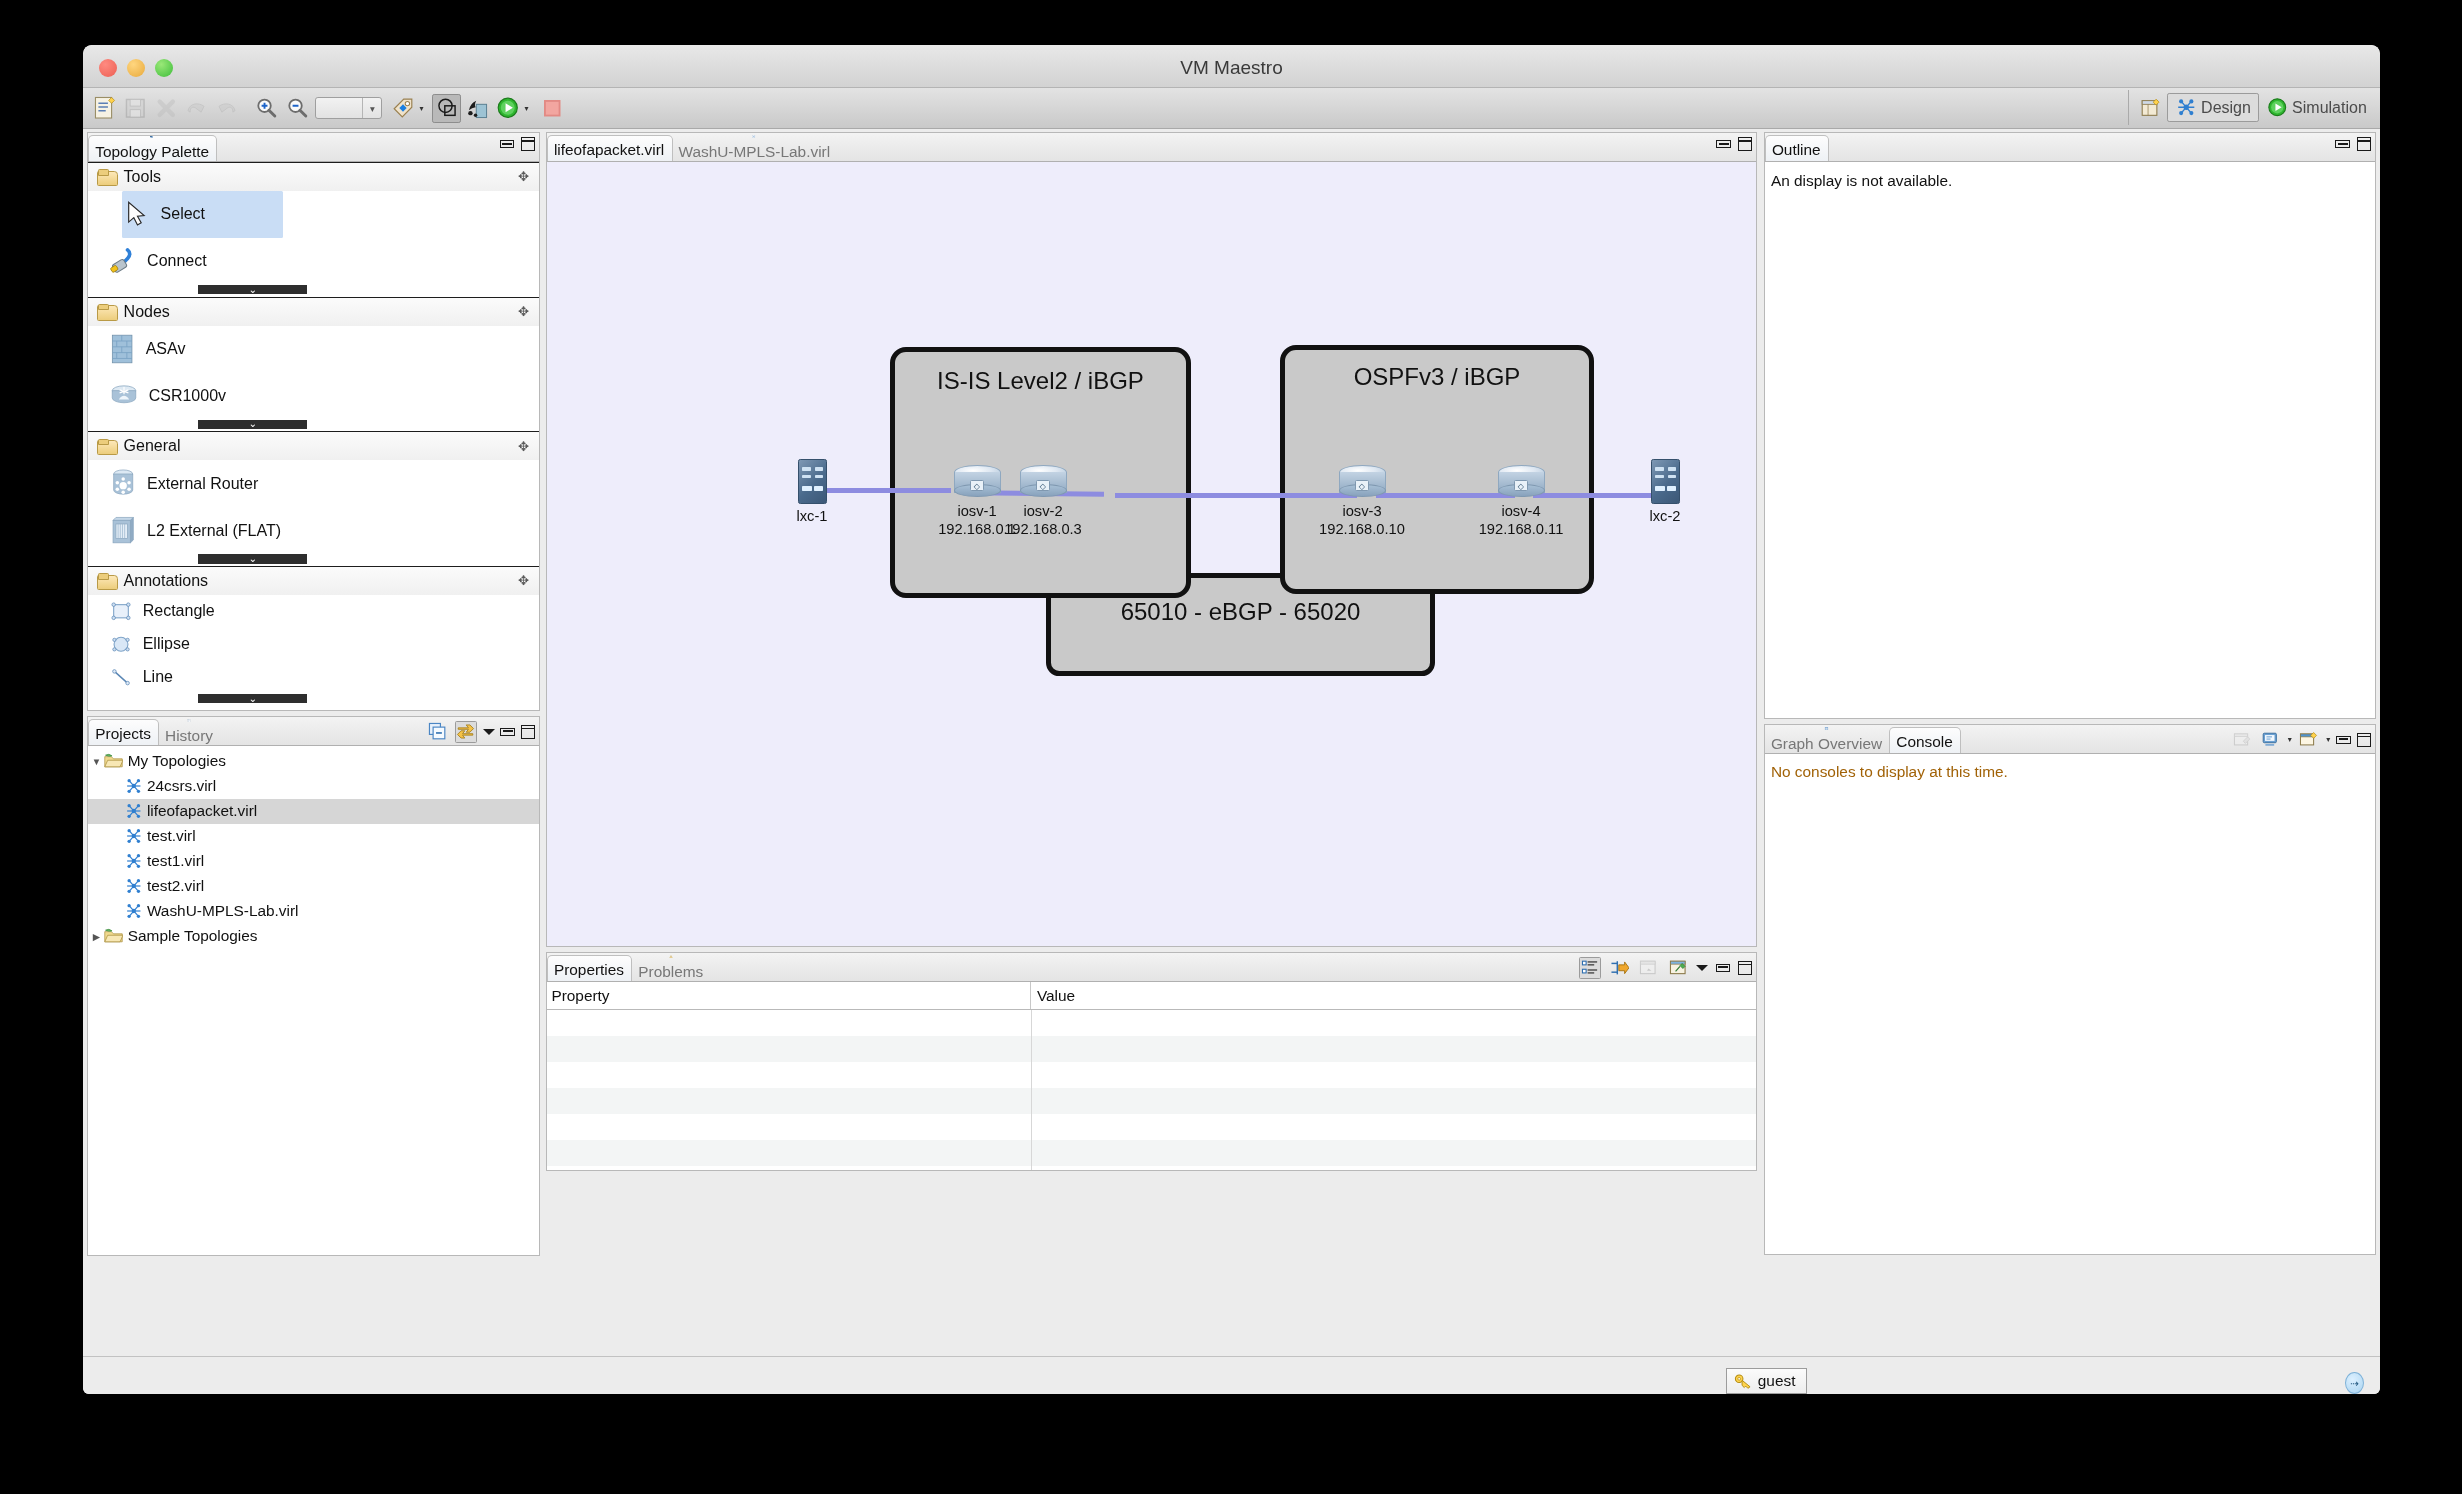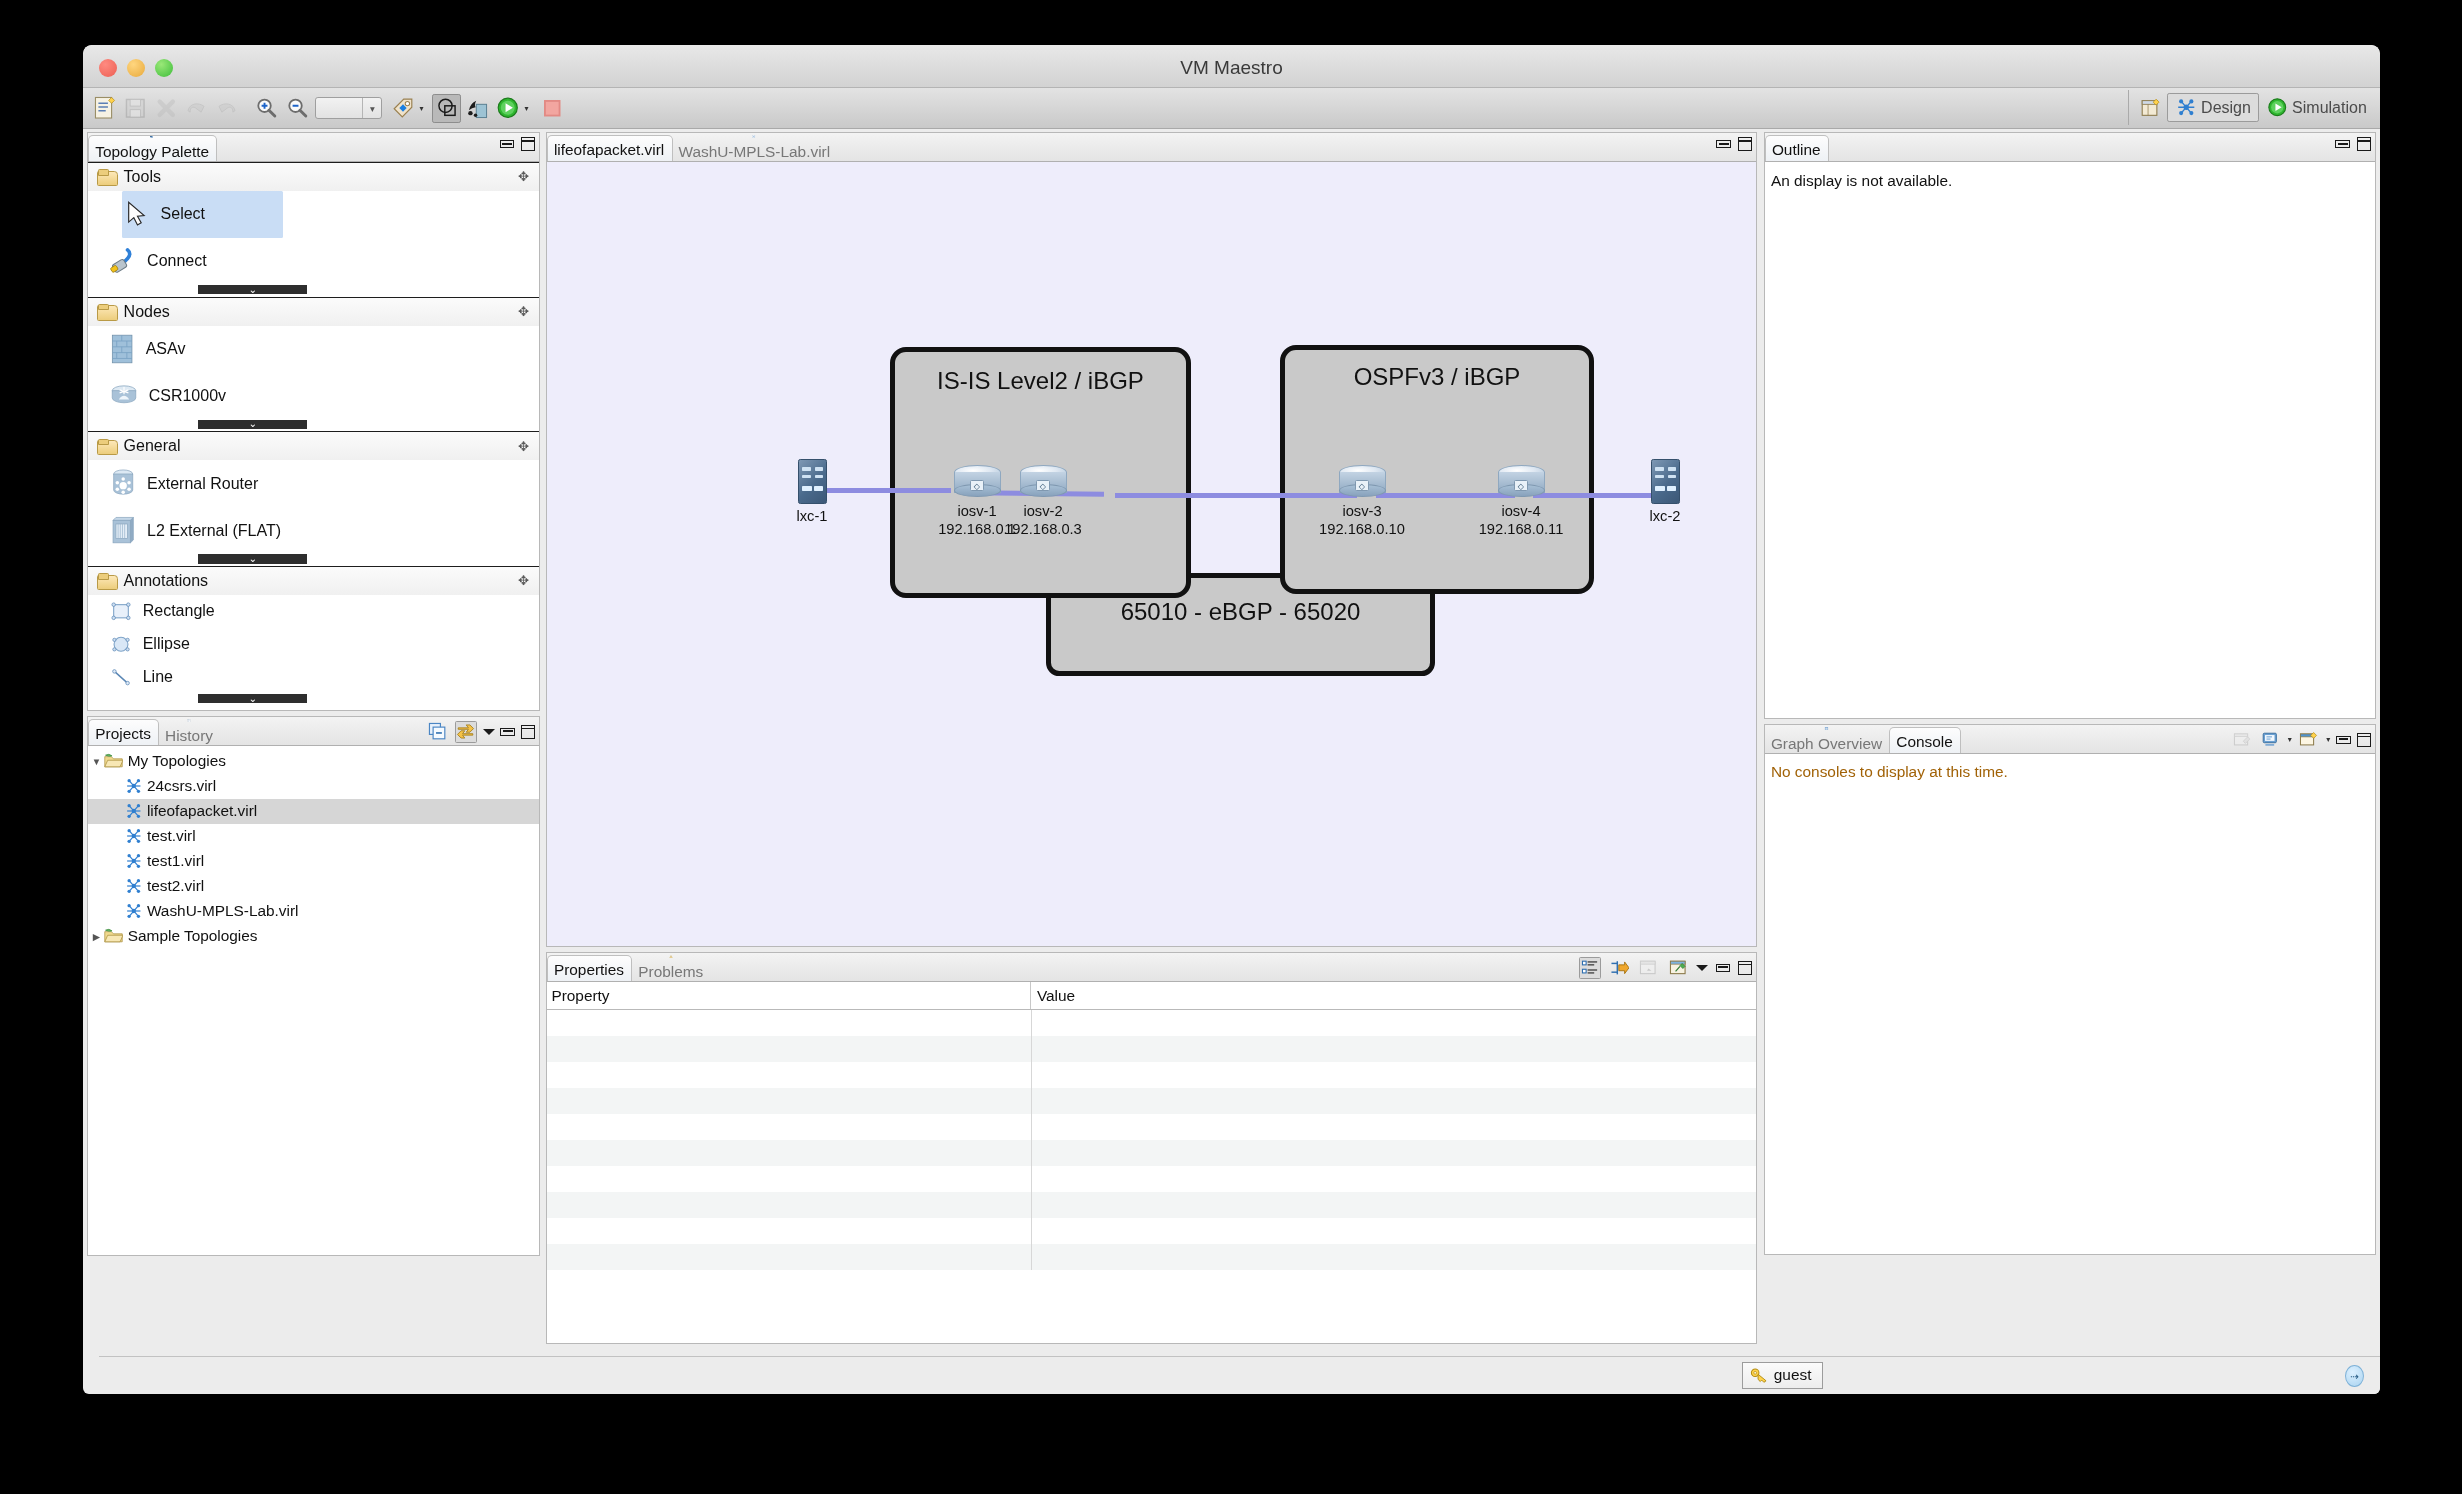--- a/index.html
+++ b/index.html
@@ -216,21 +216,21 @@
     background:#e9f1f8; border:0.7px solid #7f98b0; border-radius:1.5px;
     font-size:8px; color:#31536f; text-align:center; line-height:11px;
   }
   
   .server { width: 29px; height: 45px; margin: 0 auto; position: relative;
             background: linear-gradient(135deg,#7e98b4 0%, #4a6a8c 55%, #3c5877 100%);
             border:0.7px solid #35506c; border-radius:2.2px; }
   .server .sl { position:absolute; left:3.7px; height:3.7px; background:#cfe2f3; border-radius:0.7px; }
 
   
-  #props { left: 463px; top: 823px; width: 1211px; height: 392px; }
+  #props { left: 463px; top: 823px; width: 1211px; height: 219px; }
   .prop-toolbar { position:absolute; right: 4.4px; top: 3.7px; display:flex; align-items:center; gap:7.3px; }
   .prop-hdr {
     position:absolute; left:0; right:0; top:29px; height: 28px;
     background:#fff; border-bottom:0.7px solid #b9b9b9; display:flex; font-size:15.4px; color:#111;
   }
   .prop-hdr .c1 { width: 484px; padding: 5.1px 0 0 4.4px; border-right:0.7px solid #c8c8c8; }
   .prop-hdr .c2 { padding: 5.1px 0 0 5.9px; }
   .prop-rows { position:absolute; left:0; right:0; top:57px; bottom:0; background:#fff; overflow:hidden; }
   .prow { height: 26px; position: relative; }
   .prow.alt { background:#f3f5f5; }
@@ -242,23 +242,23 @@
   .olbody .msg { font-size: 15.4px; color:#111; }
 
   
   #console { left: 1681px; top: 595px; width: 612px; height: 531px; }
   .cbody { position:absolute; left:0; right:0; top:29px; bottom:0; background:#fff; padding:8.8px 5.9px; }
   .cbody .msg { font-size: 15.4px; color:#a16207; }
   .con-toolbar { position:absolute; right:4.4px; top:3.7px; display:flex; align-items:center; gap:5.9px; }
 
   
   #statusbar {
-    position:absolute; left:16px; right:0; bottom:0; height:38px;
+    position:absolute; left:0; right:0; bottom:0; height:38px;
     background:#ececec; border-top:0.7px solid #c2c2c2;
-    display:flex; align-items:center;
+    display:flex; align-items:flex-end;
   }
   #guest-badge {
     margin-left: 1643px;
     display:flex; align-items:center; gap:5.9px;
     height: 26.4px; padding: 0 10.3px 0 7.3px;
     background: linear-gradient(#fbfbfb,#ededed);
     border:0.7px solid #9c9c9c;
     font-size: 15.4px; color:#111;
   }
   #status-right { margin-left: auto; margin-right: 16px; }

